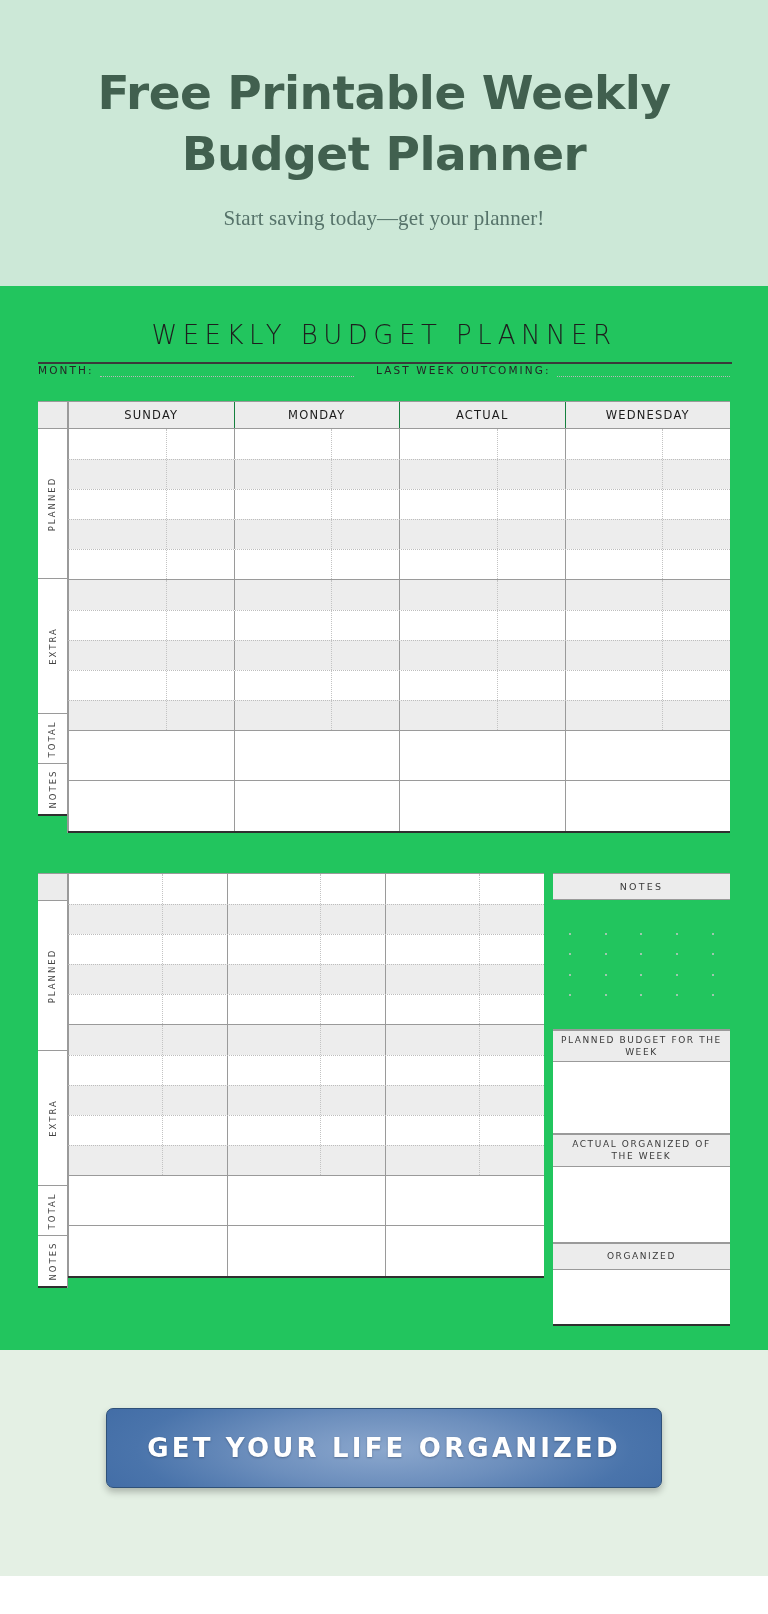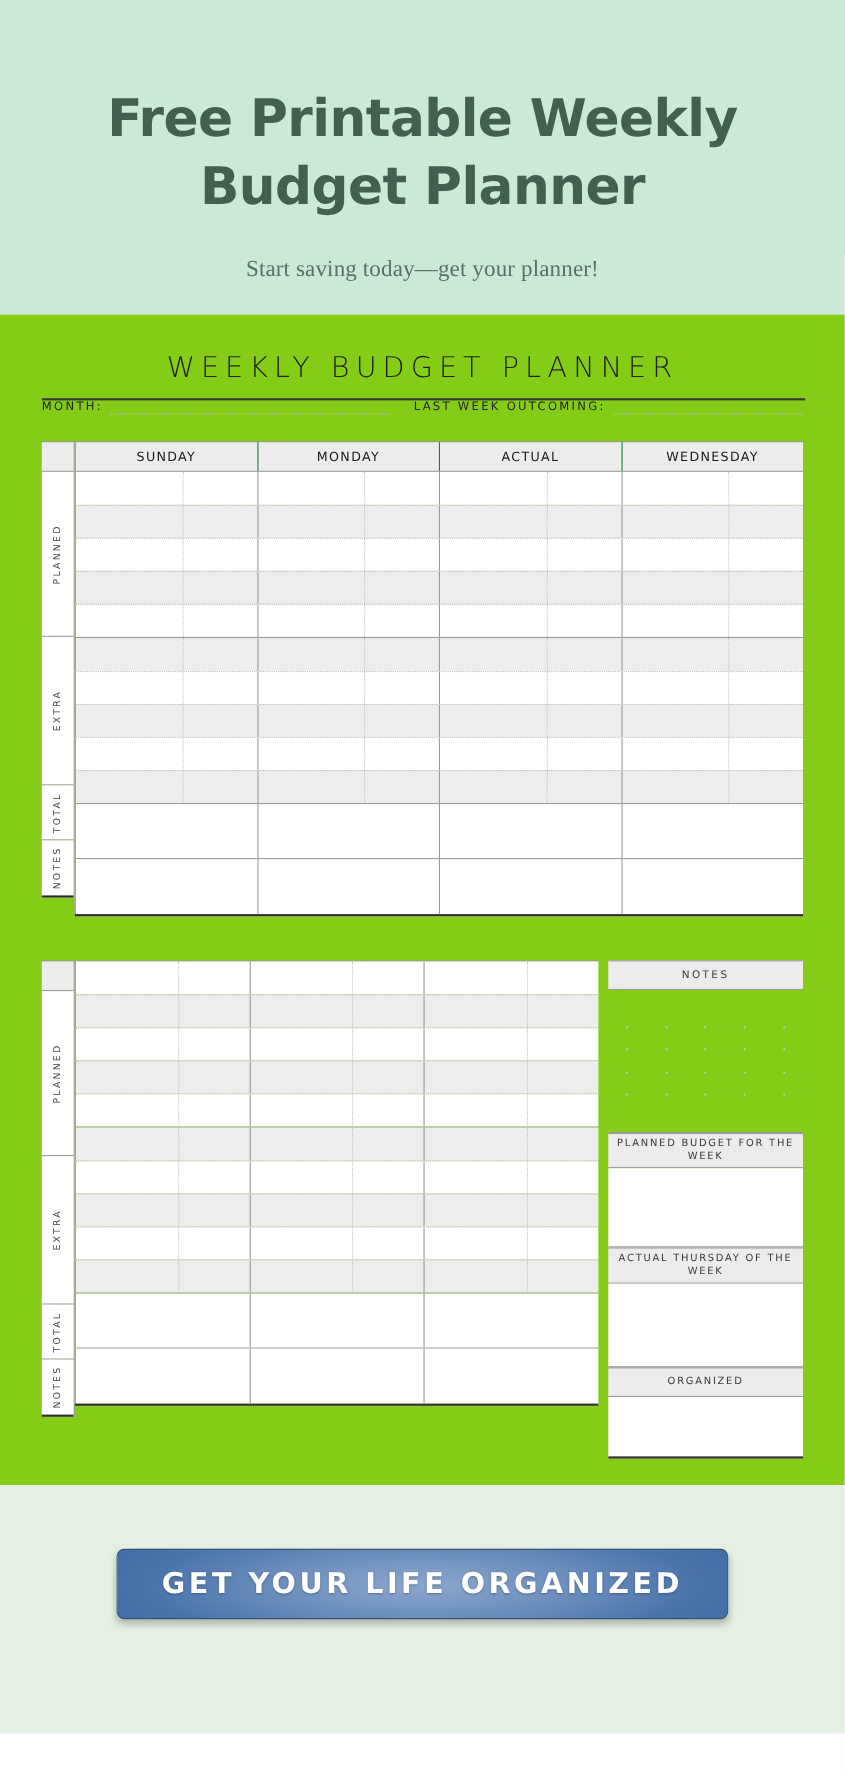--- a/index.html
+++ b/index.html
@@ -25,33 +25,33 @@
     height: 286px;
   }
   .hero-title {
     font-family: "DejaVu Sans", sans-serif;
     font-size: 47px;
     line-height: 1.30;
     font-weight: 700;
     color: #41604f;
     letter-spacing: -0.5px;
     max-width: 640px;
-    margin: 16px auto;
+    margin: 0 auto;
   }
   .hero-sub {
     font-family: "Liberation Serif", serif;
     font-size: 21px;
     color: #56736a;
-    margin-top: 32px;
+    margin-top: 22px;
     letter-spacing: 0.1px;
   }
 
   
   .sheet {
-    background: #84cc16;
+    background: #22c55e;
     padding: 34px 32px 24px;
   }
 
   .planner-title {
     text-align: center;
     font-family: "DejaVu Sans", sans-serif;
     font-size: 26px;
     font-weight: 300;
     letter-spacing: 5.5px;
     color: #1e1e1e;
@@ -228,21 +228,21 @@
   
   .cta-band {
     background: #e4f0e4;
     padding: 58px 0 70px;
     display: flex;
     justify-content: center;
     min-height: 226px;
   }
   .cta-btn {
     width: 556px;
-    height: 64px;
+    height: 80px;
     border-radius: 7px;
     border: 1px solid #2f5179;
     background:
       radial-gradient(ellipse 62% 120% at 50% 52%, #8ba7cd 0%, #6d8fbd 38%, #4a74ab 72%, #3f6aa4 100%);
     box-shadow: 0 4px 7px rgba(0,0,0,0.25);
     display: flex;
     align-items: center;
     justify-content: center;
     cursor: pointer;
   }
@@ -719,21 +719,21 @@
                 <div class="np-dot"></div>
                 <div class="np-dot"></div>
                 <div class="np-dot"></div>
                 <div class="np-dot"></div>
               </div>
             </div>
 
           <div class="np-box-label">PLANNED BUDGET FOR THE WEEK</div>
           <div class="np-fill"></div>
 
-          <div class="np-box-label">ACTUAL THURSDAY OF THE WEEK</div>
+          <div class="np-box-label">ACTUAL ORGANIZED OF THE WEEK</div>
           <div class="np-fill tall"></div>
 
           <div class="np-box-label">ORGANIZED</div>
           <div class="np-fill last"></div>
         </div>
 
       </div>
     </div>
 
   </div>

